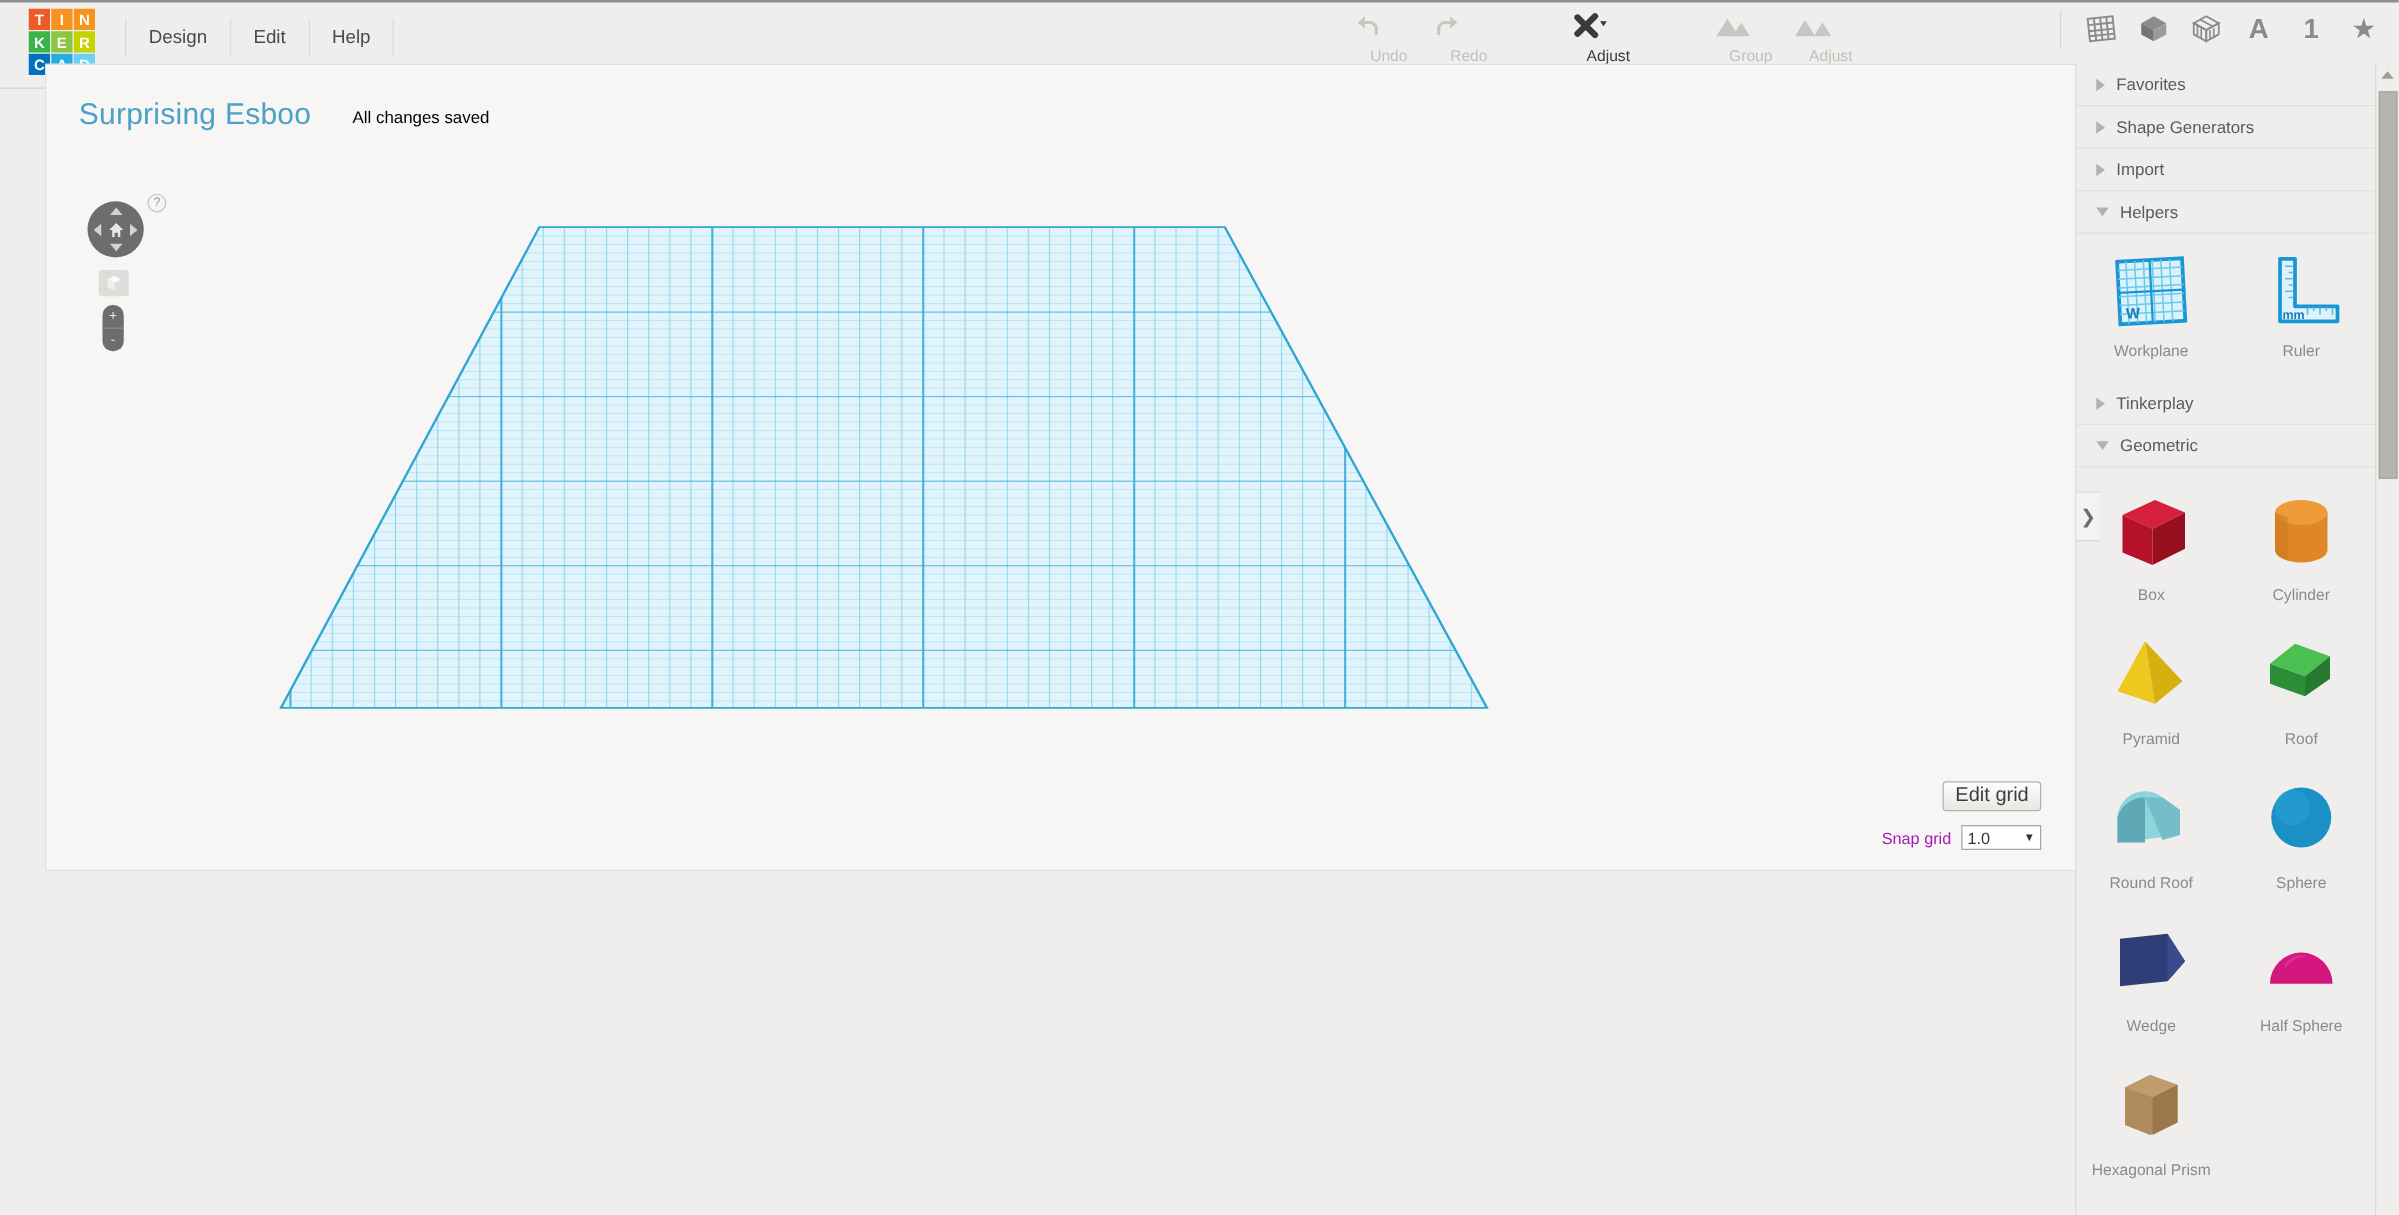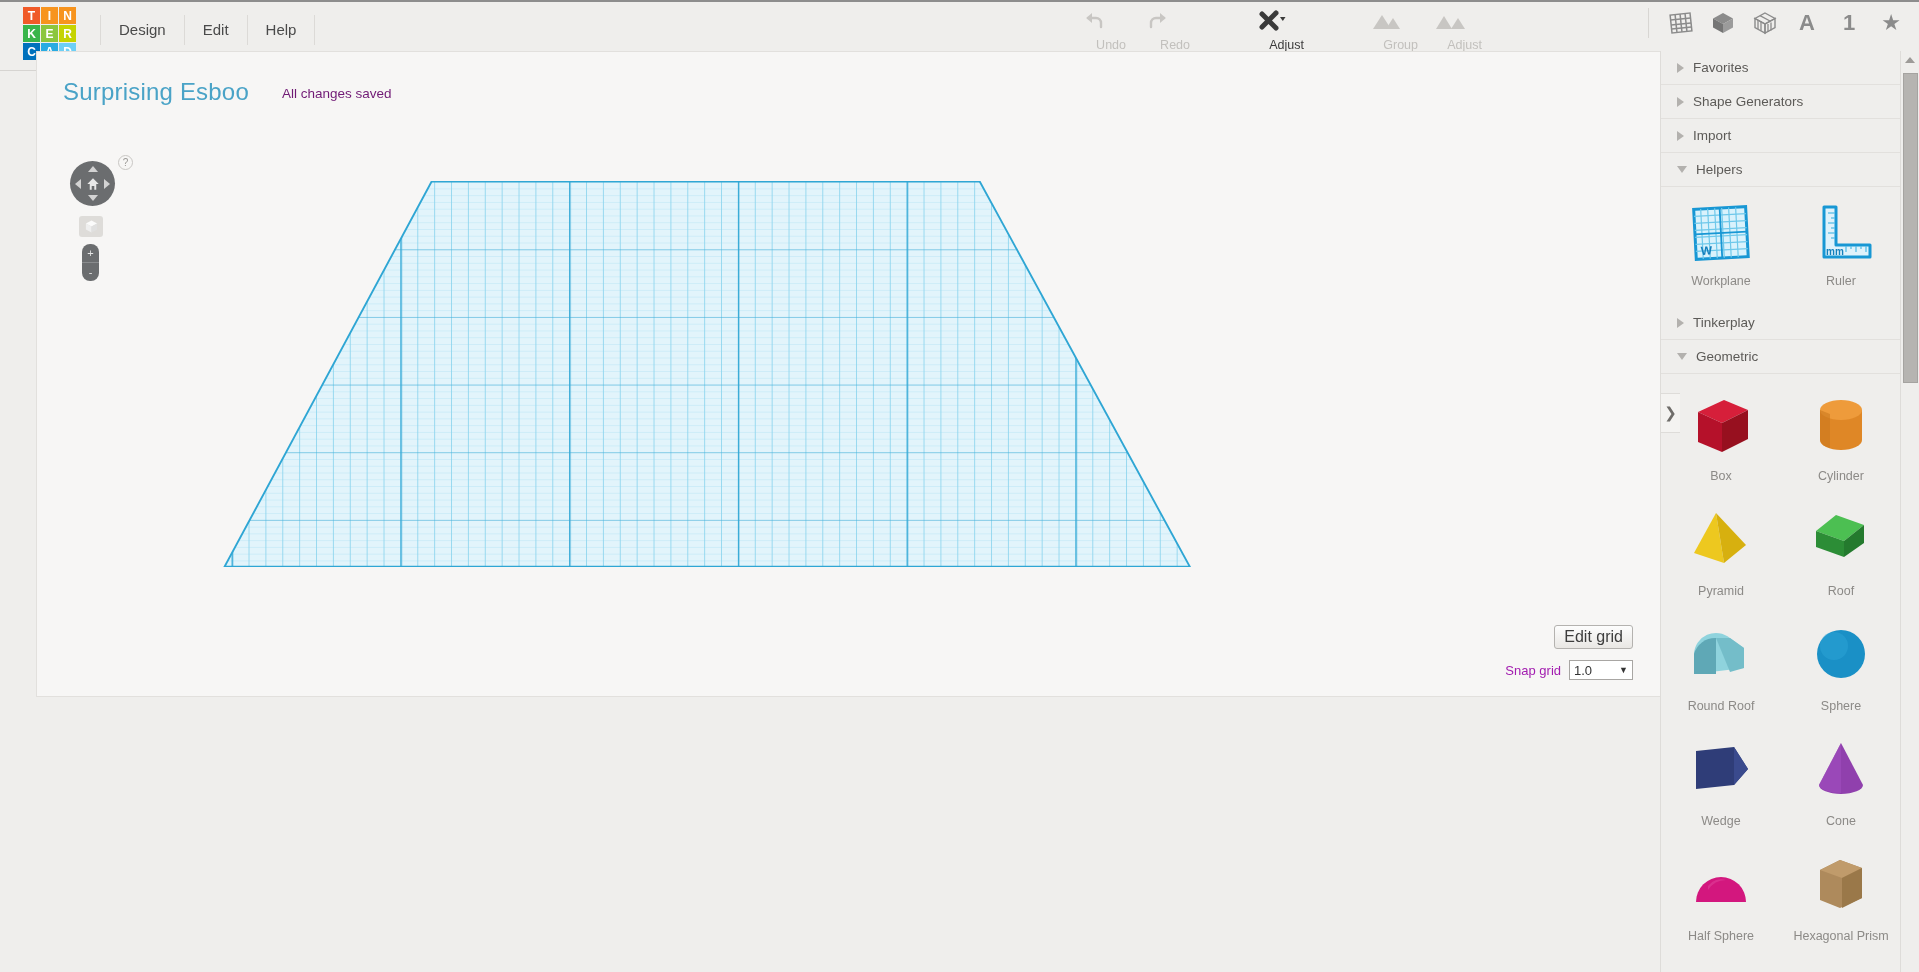--- a/index.html
+++ b/index.html
@@ -64,21 +64,21 @@
     border: 1px solid #e2e0dd;
     overflow: hidden;
     margin-left: 24px;
   }
   .doc-title {
     position: absolute; left: 26px; top: 26px;
     font-size: 24px; color: #4aa3c7; letter-spacing: .2px;
   }
   .doc-status {
     position: absolute; left: 245px; top: 34px;
-    font-size: 13.5px; color: #701a75;
+    font-size: 13.5px; color: #000000;
   }
 
   
   .navdisc {
     position: absolute; left: 33px; top: 109px; width: 45px; height: 45px;
     border-radius: 50%; background: #6b6d6f;
   }
   .navdisc .home {
     position:absolute; left:50%; top:50%; transform:translate(-50%,-50%);
     width:13px; height:13px;
@@ -517,29 +517,20 @@
         <div class="cell">
           <span class="art">
             <svg width="70" height="70" viewBox="0 0 70 70">
               <path d="M10 16 L48 12 L62 34 L48 50 L10 54 Z" fill="#2f3d78"></path>
               <path d="M48 12 L62 34 L48 50 Z" fill="#3a4a8d"></path>
             </svg>
           </span>
           <span class="cap">Wedge</span>
         </div>
 
-        <div class="cell">
-          <span class="art">
-            <svg width="70" height="70" viewBox="0 0 70 70">
-              <path d="M35 8 L57 50 A22 9 0 0 1 13 50 Z" fill="#9040ad"></path>
-              <path d="M35 8 L35 58 A22 9 0 0 1 13 50 Z" fill="#a24ec0" opacity=".6"></path>
-            </svg>
-          </span>
-          <span class="cap">Cone</span>
-        </div>
 
         <div class="cell">
           <span class="art">
             <svg width="70" height="70" viewBox="0 0 70 70">
               <path d="M10 52 A25 25 0 0 1 60 52 Z" fill="#d3177e"></path>
               <path d="M22 36 A16 16 0 0 1 40 30 A22 22 0 0 0 22 40 Z" fill="#e0409a" opacity=".6"></path>
             </svg>
           </span>
           <span class="cap">Half Sphere</span>
         </div>

